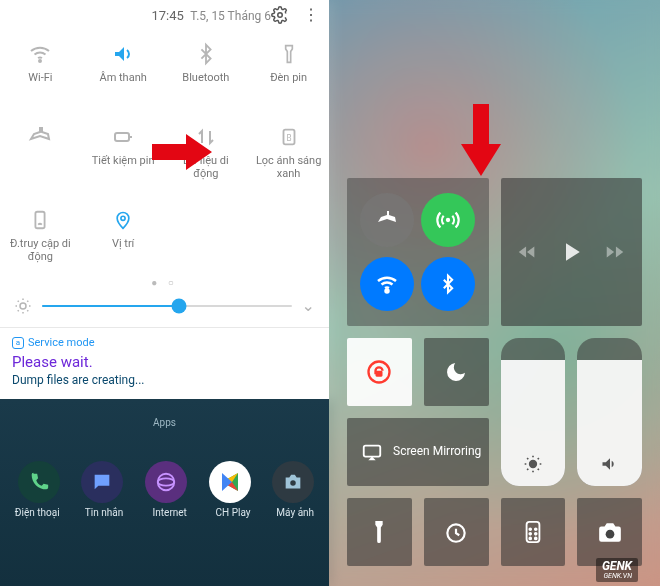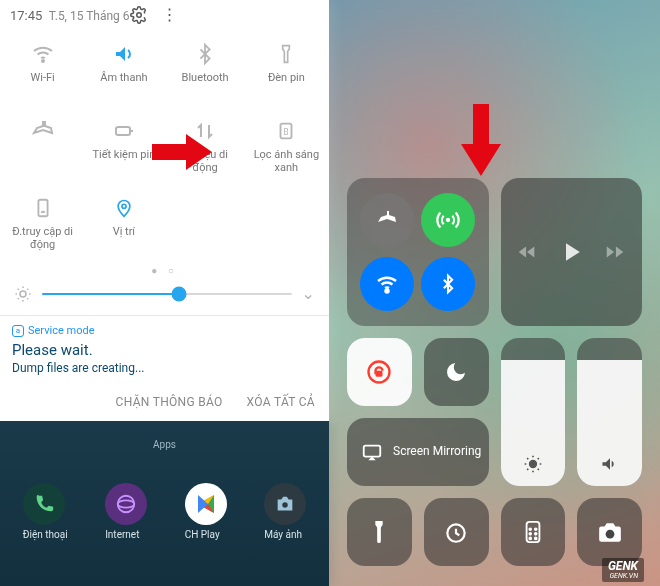--- a/index.html
+++ b/index.html
@@ -10,28 +10,28 @@
     font-family: -apple-system, BlinkMacSystemFont, "Segoe UI", Roboto, Arial, sans-serif;
     background: #000;
     overflow: hidden;
   }
   
   .android {
     width: 329px; height: 586px; position: relative; background: #fff;
     color: #555;
   }
   .status-bar {
-    display: flex; justify-content: flex-start; align-items: center;
+    display: flex; justify-content: flex-end; align-items: center;
     padding: 6px 10px 4px; font-size: 13px; color: #666;
   }
   .status-right { display: flex; gap: 14px; align-items: center; }
   .gear, .dots { color: #555; }
   .qs-grid {
     display: grid; grid-template-columns: repeat(4, 1fr);
-    padding: 6px 4px 0; gap: 4px; position: relative;
+    padding: 6px 4px 0; gap: 10px; position: relative;
   }
   .qs-tile {
     display: flex; flex-direction: column; align-items: center;
     justify-content: flex-start; padding: 6px 2px; position: relative;
     height: 73px;
   }
   .qs-ico { width: 28px; height: 28px; display:flex; align-items:center; justify-content:center;
             color: #b6b6b6; }
   .qs-ico.active { color: #25a6ee; }
   .qs-label { font-size: 11px; color: #777; text-align: center; line-height: 1.15; margin-top: 4px; }
@@ -43,31 +43,31 @@
   .brightness { display: flex; align-items: center; padding: 4px 14px 12px; gap: 10px; }
   .b-track { flex: 1; height: 2px; background: #d8d8d8; position: relative; border-radius: 2px;}
   .b-fill { position: absolute; left: 0; height: 100%; width: 55%; background: #25a6ee; border-radius: 2px; }
   .b-thumb { position: absolute; left: 55%; top: 50%; transform: translate(-50%,-50%);
              width: 15px; height: 15px; border-radius: 50%; background: #25a6ee; }
   .divider-thin { height: 1px; background: #e8e8e8; }
   .notif {
     padding: 8px 12px 12px; font-size: 12px;
   }
   .notif-app { color: #2196F3; font-size: 11px; margin-bottom: 4px; display: flex; align-items: center; gap: 4px;}
-  .notif-title { color: #0c4a6e; font-size: 15px; margin-bottom: 2px; }
+  .notif-title { color: #6d28d9; font-size: 15px; margin-bottom: 2px; }
   .notif-body { color: #0c4a6e; font-size: 12px; }
   .notif-actions { display: flex; justify-content: flex-end; gap: 24px; padding: 8px 14px 12px; font-size: 12px; color: #888; letter-spacing: 0.3px;}
   .home-bg {
     flex: 1; width: 100%;
     background: linear-gradient(180deg,#1a3a4a 0%, #13303e 100%);
     padding-top: 18px;
   }
   .home-row-sec { height: 28px; display:flex; justify-content: center; padding: 0 14px; color: #9db7c3; font-size: 10px;}
   .home-dock { display: flex; justify-content: space-around; padding: 16px 4px 4px; }
-  .dock-item { display:flex; flex-direction:column; align-items:flex-start; gap:4px; }
+  .dock-item { display:flex; flex-direction:column; align-items:flex-end; gap:4px; }
   .dock-ico { width: 42px; height: 42px; border-radius: 50%; display:flex; align-items:center; justify-content:center; }
   .dock-label { font-size: 10px; color: #d8e4ea; }
   .android .col { display:flex; flex-direction:column; height:100%; }
 
   
   .ios {
     width: 331px; height: 586px; position: relative;
     background:
       radial-gradient(circle at 30% 25%, rgba(230,120,120,0.55), transparent 42%),
       radial-gradient(circle at 70% 60%, rgba(100,180,150,0.5), transparent 45%),
@@ -76,37 +76,37 @@
   }
   .ios::before {
     content: ""; position: absolute; inset: 0;
     backdrop-filter: blur(6px);
     background: rgba(40,40,40,0.05);
   }
   .cc { position: absolute; inset: 0; padding: 178px 18px 18px; display: grid;
         grid-template-columns: repeat(4, 1fr); grid-auto-rows: 68px; gap: 12px;
         align-content: start;
   }
-  .tile { background: rgba(55,55,55,0.45); border-radius: 18px; position: relative; display:flex; align-items:center; justify-content:center;}
+  .tile { background: rgba(55,55,55,0.45); border-radius: 2px; position: relative; display:flex; align-items:center; justify-content:center;}
   .tile.white { background: rgba(255,255,255,0.92); }
   .tile.dk { background: rgba(45,45,45,0.55); }
   .vbar { background: rgba(55,55,55,0.55); border-radius: 18px; position: relative; overflow:hidden;}
   .vbar .fill { position:absolute; bottom:0; left:0; right:0; background: rgba(255,255,255,0.92);}
   .vbar .vicon { position:absolute; bottom:12px; left:50%; transform:translateX(-50%); color:#555; }
   .conn { grid-column: 1 / span 2; grid-row: 1 / span 2; height: auto;
           display: grid; grid-template-columns: 1fr 1fr; grid-template-rows: 1fr 1fr; gap: 0; padding: 10px; }
   .cbtn { width: 54px; height: 54px; border-radius: 50%; display:flex; align-items:center; justify-content:center; justify-self:center; align-self:center;}
   .cbtn.gray { background: rgba(120,120,120,0.55); color:#fff; }
   .cbtn.green { background: #34c759; color:#fff; }
   .cbtn.blue { background: #007aff; color:#fff; }
   .media { grid-column: 3 / span 2; grid-row: 1 / span 2; height:auto; display:flex; align-items:center; justify-content:center; gap:18px; color: rgba(255,255,255,0.85); }
   .media .skip { opacity: 0.5; }
   .sm { grid-column: 1 / span 2; display:flex; align-items:center; gap:10px; color:#fff; font-size:12px; padding-left:14px; justify-content:flex-start;}
   .arrow-red-ios { position:absolute; left:128px; top:100px; width:48px; height:80px; z-index:10;}
-  .watermark { position:absolute; right:16px; bottom:4px; font-size:9px; color:#fff; font-style:italic;
+  .watermark { position:absolute; right:22px; bottom:4px; font-size:9px; color:#fff; font-style:italic;
                background: rgba(0,0,0,0.45); padding:2px 6px; border-radius: 2px; display:flex; flex-direction:column; align-items:flex-end; line-height:1.05;}
   .watermark .g { font-weight:bold; font-size:12px; font-style:italic;}
 
   svg { display:block; }
 </style>
 </head>
 <body>
 
 <div class="android">
 <div class="col">
@@ -240,38 +240,42 @@
   </div>
   <div class="divider-thin"></div>
 
   <div class="notif">
     <div class="notif-app">
       <span style="display:inline-flex;width:12px;height:12px;border:1.5px solid #2196F3;border-radius:3px;align-items:center;justify-content:center;font-size:8px;color:#2196F3">a</span>
       <span>Service mode</span>
     </div>
     <div class="notif-title">Please wait.</div>
     <div class="notif-body">Dump files are creating...</div>
-  </div>
-  <div class="notif-actions">
-    <span>CHẶN THÔNG BÁO</span>
-    <span>XÓA TẤT CẢ</span>
   </div>
 
   <div class="home-bg">
     <div class="home-row-sec">
           <span>Apps</span>
         </div>
     <div class="home-dock" id="dock">
           <div class="dock-item">
             <div class="dock-ico" style="background:#14403a">
               <svg width="22" height="22" viewBox="0 0 24 24" fill="#5fd38a">
                 <path d="M6 2a2 2 0 0 0-2 2c0 9 7 16 16 16a2 2 0 0 0 2-2v-3l-5-1-2 2c-3-1-5-3-6-6l2-2-1-5H6z"></path>
               </svg>
             </div>
             <span class="dock-label">Điện thoại</span>
+          </div>
+          <div class="dock-item">
+            <div class="dock-ico" style="background:#2a2f5e">
+              <svg width="22" height="22" viewBox="0 0 24 24" fill="#6fa0ff">
+                <path d="M4 4h16v12H8l-4 4V4z"></path>
+              </svg>
+            </div>
+            <span class="dock-label">Tin nhắn</span>
           </div>
           <div class="dock-item">
             <div class="dock-ico" style="background:#5a2f7e">
               <svg width="22" height="22" viewBox="0 0 24 24" fill="none" stroke="#c792ff" stroke-width="2">
                 <circle cx="12" cy="12" r="9"></circle>
                 <ellipse cx="12" cy="12" rx="9" ry="4"></ellipse>
               </svg>
             </div>
             <span class="dock-label">Internet</span>
           </div>

